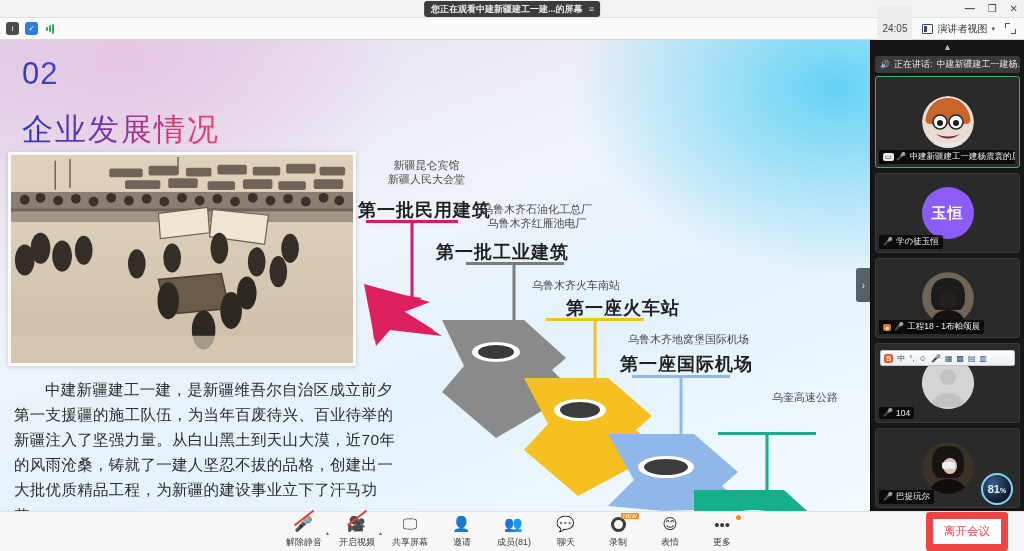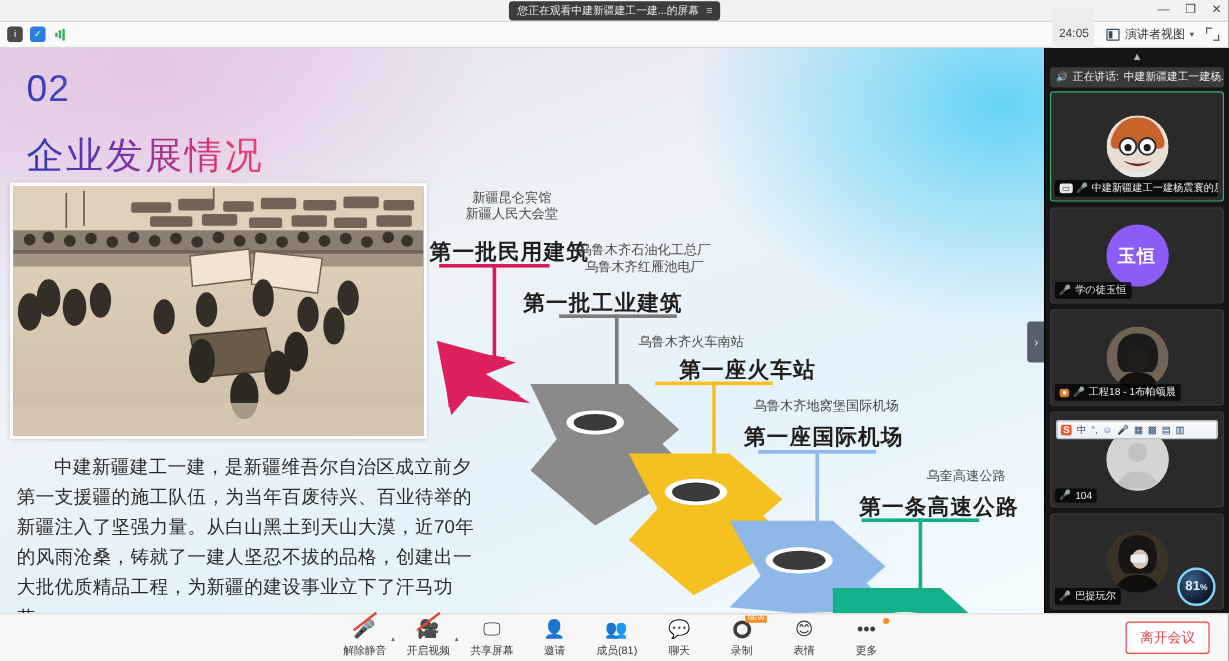--- a/index.html
+++ b/index.html
@@ -6,21 +6,21 @@
   html, body {
     width: 1024px; height: 551px; overflow: hidden;
     font-family: "Liberation Sans", "DejaVu Sans", sans-serif;
     background: #1b1b1b;
   }
   #app { position: relative; width: 1024px; height: 551px; }
 
   
   .winbar {
     position: absolute; left:0; top:0; width:1024px; height:18px;
-    background:#f2f2f2; border-bottom:1px solid #e0e0e0;
+    background:#f2f2f2; border-bottom:1px solid #e0e0e0;font-weight:bold;
   }
   .sharing-pill {
     position:absolute; left:50%; top:1px; transform:translateX(-50%);
     height:16px; display:flex; align-items:center; gap:6px;
     background:#3c3c3c; color:#e8e8e8; font-size:9px;
     padding:0 7px; border-radius:3px; white-space:nowrap;
   }
   .sharing-pill .menu-glyph { font-size:9px; opacity:.85; letter-spacing:-1px; }
   .win-ctrls {
     position:absolute; right:6px; top:0; height:18px;
@@ -175,21 +175,21 @@
   }
   .mb-glyph { height:19px; display:flex; align-items:center; justify-content:center; font-size:15px; color:#3c3c3c; }
   .mb-arrow { font-size:6px; color:#666; align-self:flex-end; margin:0 2px 13px -4px; }
   .slash { position:absolute; left:14px; top:2px; width:24px; height:1.6px; background:#e2462f;
            transform:rotate(-38deg); transform-origin:center; }
   .rec-dot { width:15px; height:15px; border-radius:50%; border:3px solid #3c3c3c; }
   .new-flag { position:absolute; left:29px; top:-2px; background:#f28b20; color:#fff;
               font-size:6px; padding:0 2px; border-radius:1px; }
   .more-dot { position:absolute; right:7px; top:0px; width:5px; height:5px; border-radius:50%; background:#f28b20;}
   .leave-btn {
-    position:absolute; right:16px; border:1px solid #ef4444; color:#e24a4a;
+    position:absolute; right:16px; border:7px solid #ef4444; color:#e24a4a;
     background:#fff; font-size:11.5px; border-radius:3px; padding:5px 11px;
   }
 </style>
 </head>
 <body>
 
 <div id="app">
 
   <div class="winbar">
     <div class="sharing-pill">
@@ -370,21 +370,20 @@
       </div>
       <div class="dlabel dl-main" style="left:80px; top:200px;">第一批工业建筑</div>
 
       <div class="dlabel dl-sub" style="left:176px; top:238px;">乌鲁木齐火车南站</div>
       <div class="dlabel dl-main" style="left:170px; top:256px;margin-left:40px;">第一座火车站</div>
 
       <div class="dlabel dl-sub" style="left:272px; top:292px;">乌鲁木齐地窝堡国际机场</div>
       <div class="dlabel dl-main" style="left:264px; top:312px;">第一座国际机场</div>
 
       <div class="dlabel dl-sub" style="left:416px; top:350px;">乌奎高速公路</div>
-      <div class="dlabel dl-main" style="left:360px; top:370px;">第一条高速公路</div>
     </div>
   </div>
 
   <div class="collapse-handle">
     <span>›</span>
   </div>
 
   <div class="rail">
     <div class="rail-scroll-up">▲</div>
 

